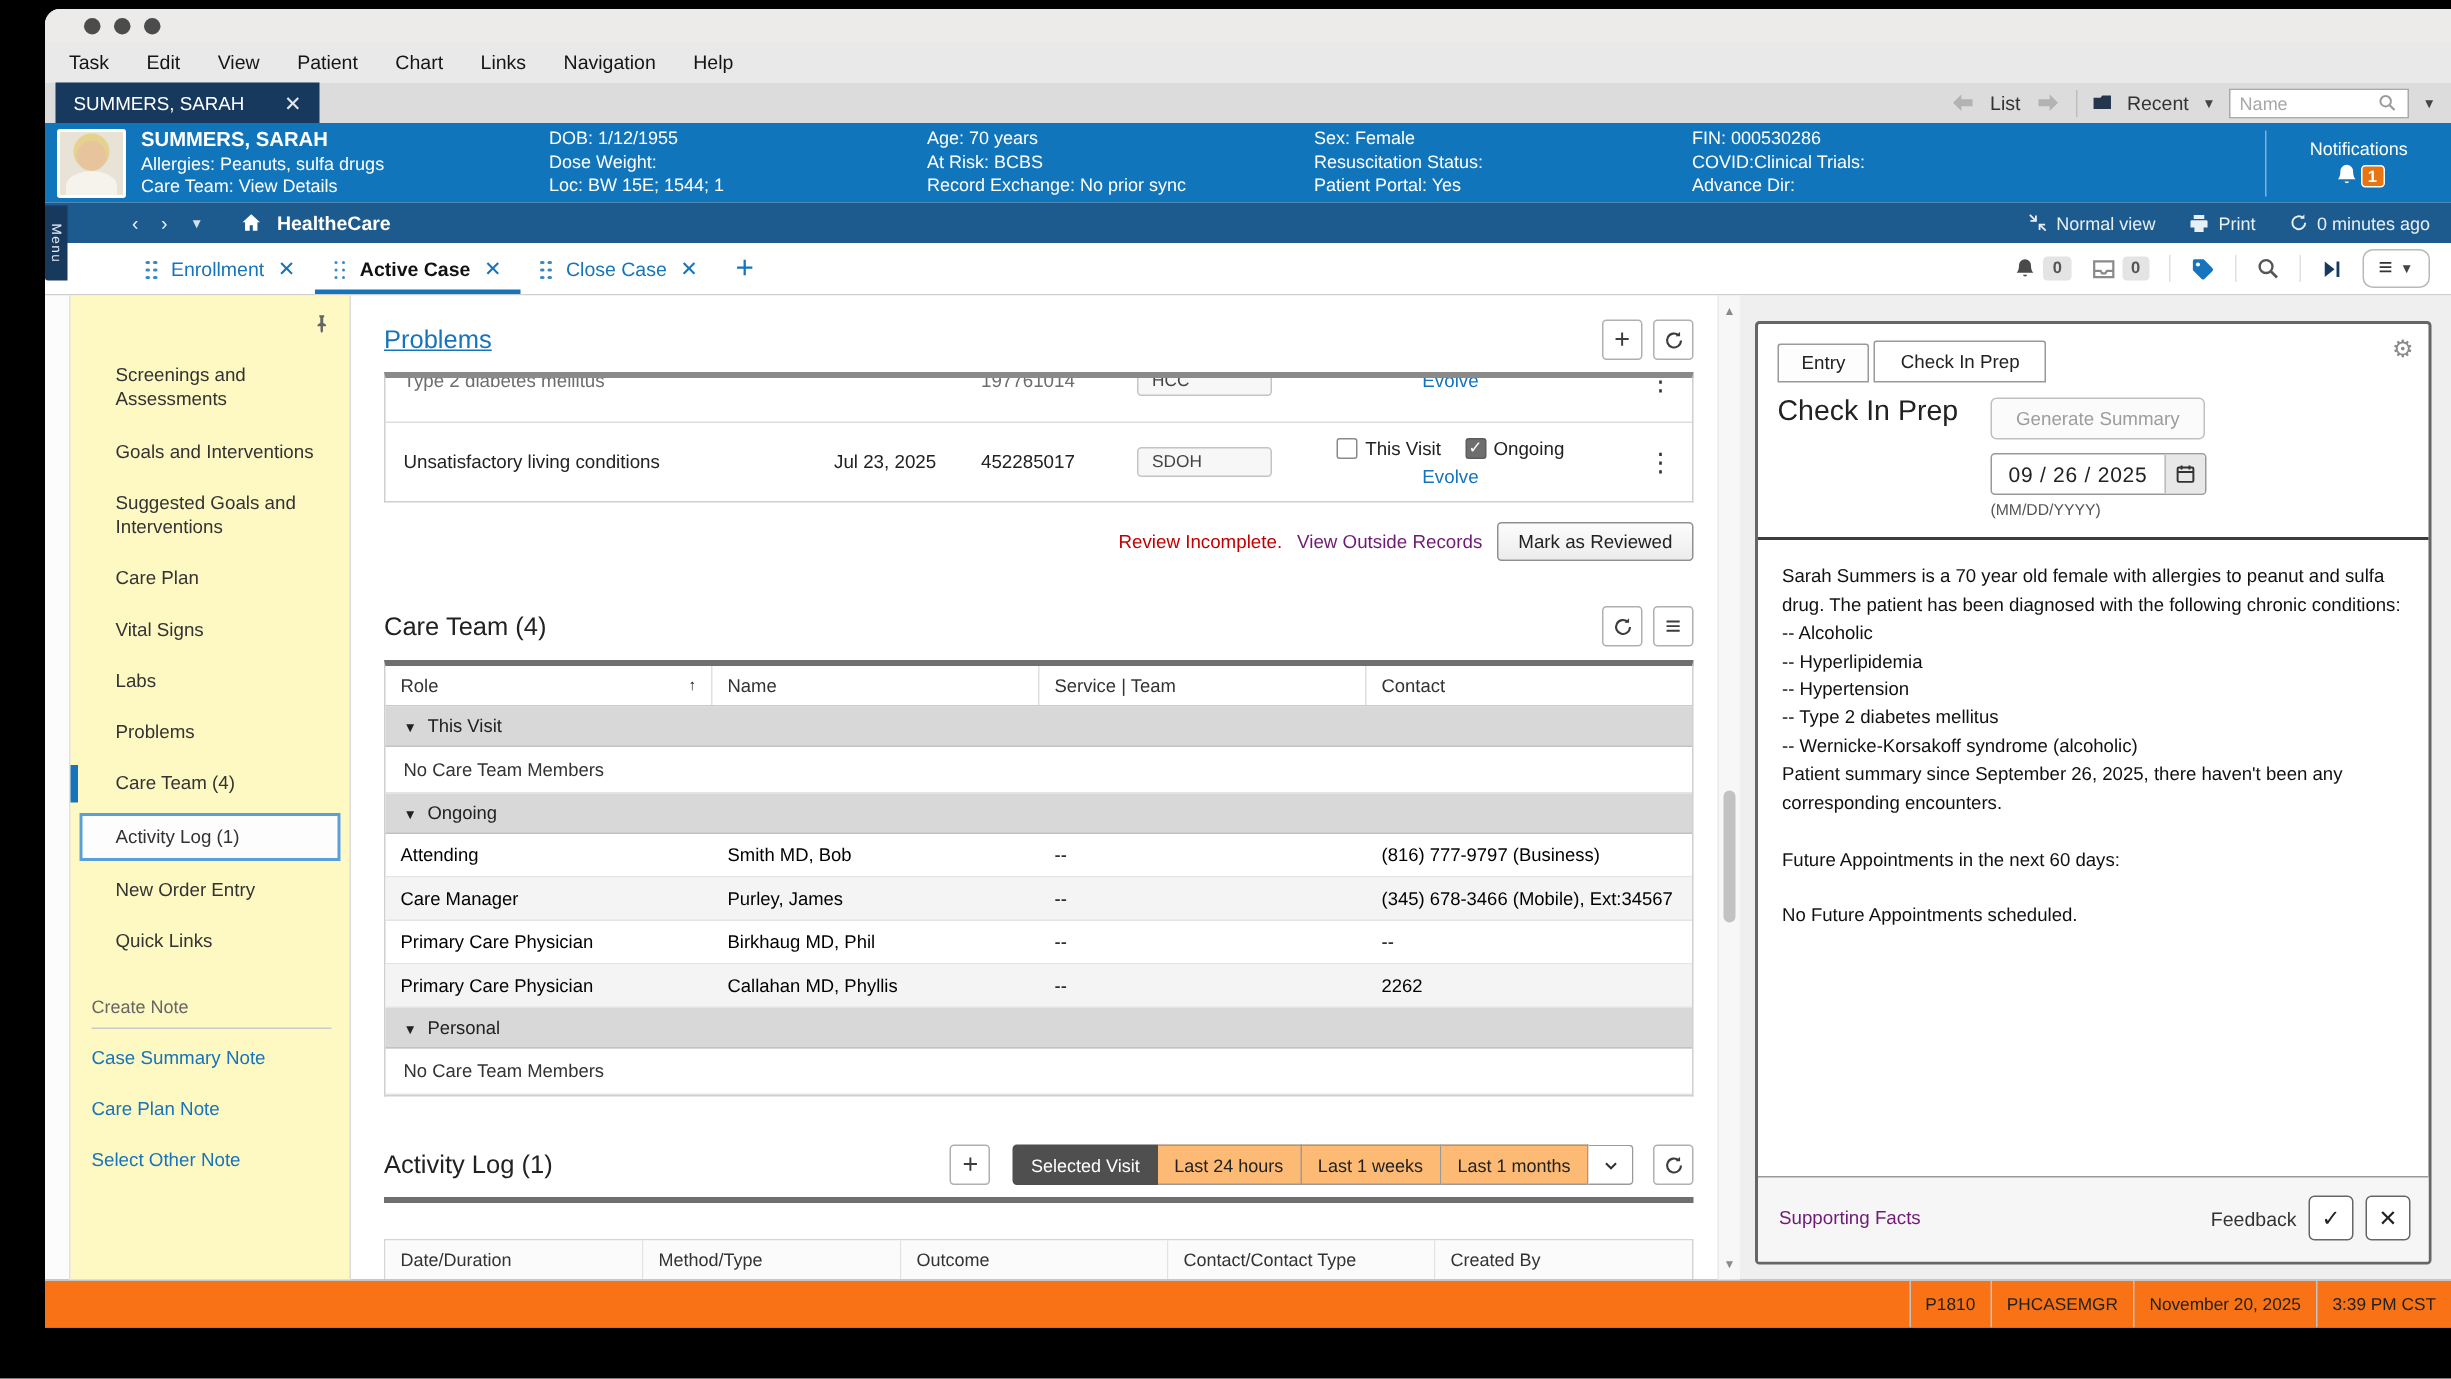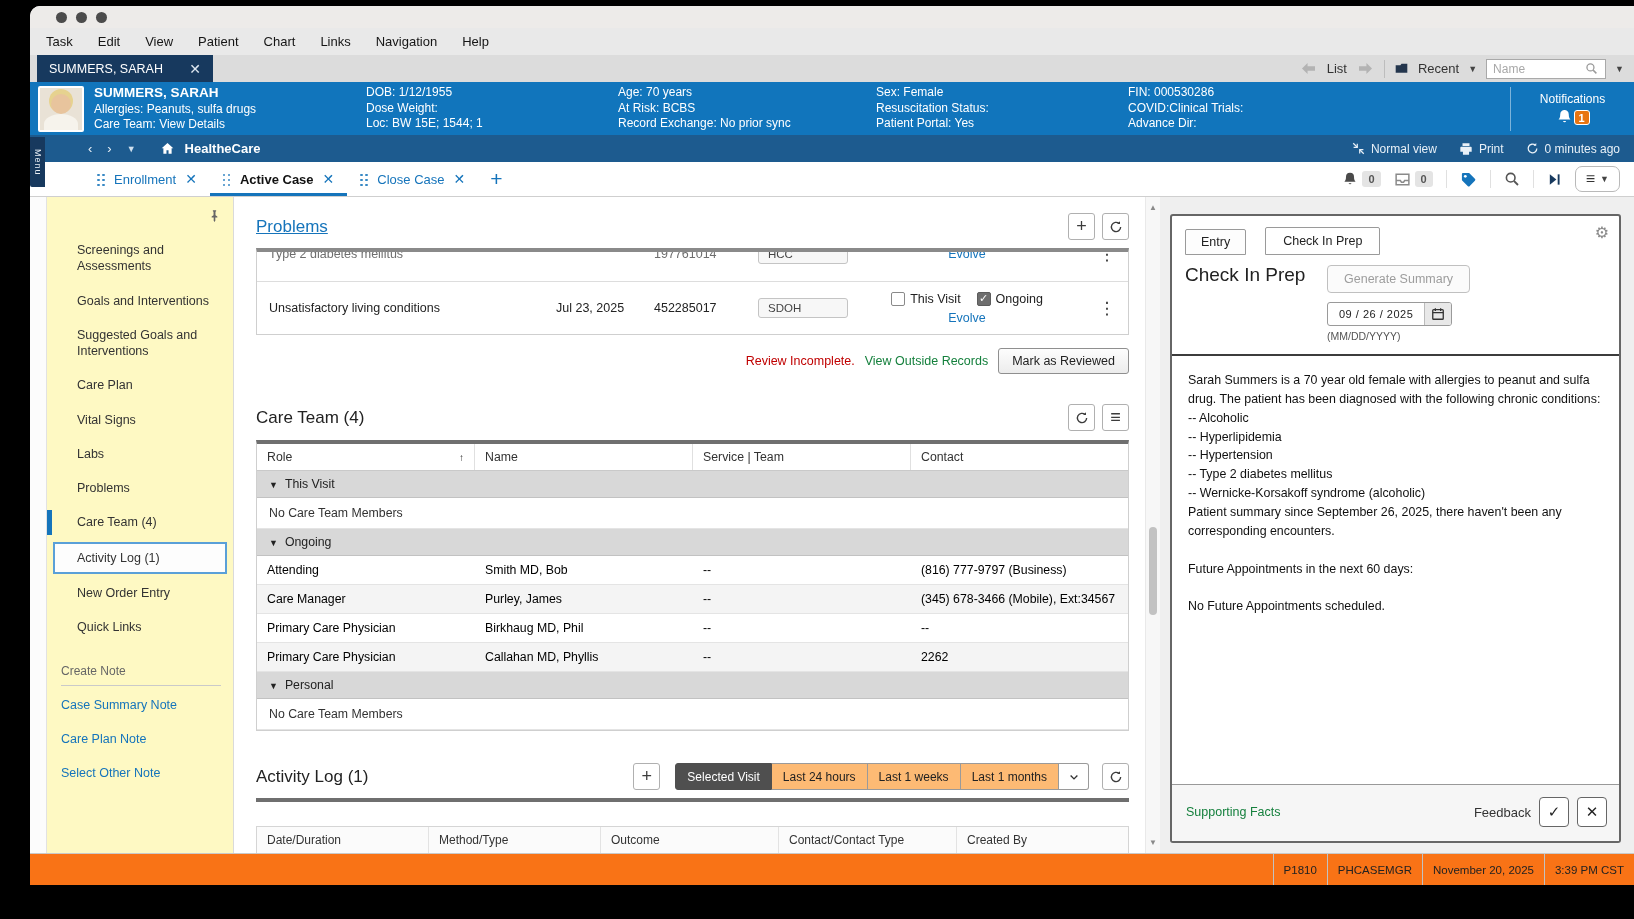--- a/index.html
+++ b/index.html
@@ -110,21 +110,21 @@
           font-size:11.5px;color:#444}
   .visit-cell{display:flex;flex-direction:column;align-items:center;gap:5px;padding:6px 0}
   .cb-row{display:flex;align-items:center;gap:16px;font-size:12.5px}
   .cb{width:14px;height:14px;border:1px solid #8a8a8a;border-radius:2px;background:#fff;display:inline-flex;
       align-items:center;justify-content:center;margin-right:5px;flex:0 0 auto}
   .cb.checked{background:#6e6e6e;border-color:#5c5c5c;color:#fff;font-size:11px}
   .evolve{color:#1574bb;cursor:pointer}
   .kebab{color:#333;font-size:17px;text-align:center;cursor:pointer}
   .review-row{display:flex;justify-content:flex-end;align-items:center;gap:10px;margin-top:13px;font-size:12.5px}
   .red{color:#c00000}
-  .blue-link{color:#15803d;cursor:pointer}
+  .blue-link{color:#701a75;cursor:pointer}
   .btn{border:1px solid #8f8f8f;background:linear-gradient(#fdfdfd,#ececec);border-radius:3px;padding:5px 13px;
        font-size:12.5px;color:#222;cursor:pointer;font-family:inherit}
 
   
   .ct-table{border:1px solid #cfcfcf;border-top:4px solid #6f6f6f;margin-top:9px;font-size:12.3px}
   .ct-cols{display:grid;grid-template-columns:218px 218px 218px 1fr}
   .ct-hcell{padding:6px 10px;border-right:1px solid #e0e0e0;color:#333;display:flex;align-items:center}
   .ct-hcell:last-child{border-right:none}
   .ct-header{border-bottom:1px solid #c9c9c9}
   .sort-arrow{margin-left:auto;font-size:10px;color:#222}
@@ -148,31 +148,31 @@
   .al-cols{display:grid;grid-template-columns:172px 172px 178px 178px 1fr}
   .al-hcell{padding:6px 10px;border-right:1px solid #e3e3e3;background:#fbfbfb;color:#333}
   .al-hcell:last-child{border-right:none}
   .al-header{border-bottom:1px solid #ddd}
   .al-cell{padding:6px 10px;line-height:1.45;color:#222}
 
   
   .right-area{width:474px;background:#efefef;padding:17px 13px 10px 10px;display:flex;flex:0 0 auto}
   .panel-card{flex:1;background:#fff;border:2px solid #666;border-radius:3px;position:relative;display:flex;flex-direction:column;min-height:0}
   .gear{position:absolute;top:7px;right:10px;color:#8a8a8a;font-size:16px;cursor:pointer}
-  .panel-tabs{display:flex;gap:19px;padding:11px 0 0 13px;align-items:flex-end}
+  .panel-tabs{display:flex;gap:3px;padding:11px 0 0 13px;align-items:flex-end}
   .ptab{border:1px solid #9a9a9a;padding:6px 17px;font-size:12.5px;color:#222;background:#fff;cursor:pointer;border-radius:2px 2px 0 0}
   .ptab.inactive{padding:5px 15px;background:#fdfdfd}
   .panel-head{display:flex;padding:8px 14px 12px 13px}
   .ph-title{font-size:19px;color:#222;line-height:1.3;width:128px;flex:0 0 auto}
   .ph-right{display:flex;flex-direction:column;gap:9px;padding-top:2px}
   .gen-btn{border:1px solid #c0c0c0;color:#9d9d9d;background:#fbfbfb;border-radius:4px;padding:6px 16px;
            font-size:12.5px;cursor:default;font-family:inherit;align-self:flex-start;margin-left:14px}
   .date-wrap{margin-left:14px}
   .date-group{display:flex;align-items:stretch;border:1px solid #9a9a9a;border-radius:3px;overflow:hidden;background:#fff;width:max-content}
-  .date-text{padding:5px 11px;font-size:11px;color:#222;letter-spacing:.5px}
+  .date-text{padding:5px 11px;font-size:14px;color:#222;letter-spacing:.5px}
   .cal-btn{width:27px;background:#e8e8e8;border-left:1px solid #bbb;display:flex;align-items:center;justify-content:center;cursor:pointer}
   .date-fmt{font-size:10.5px;color:#555;margin-top:4px}
   .panel-divider{border-top:2px solid #3c3c3c}
   .panel-body{flex:1;padding:15px 16px;font-size:12.4px;color:#111;line-height:1.52;overflow:hidden}
   .panel-body p{margin:0}
   .sum-space{height:19px}
   .panel-footer{border-top:1px solid #999;background:#f6f6f6;padding:12px 12px 14px 14px;display:flex;align-items:center}
   .fb{margin-left:auto;display:flex;align-items:center;gap:8px;font-size:13px;color:#333}
   .fb-btn{width:30px;height:30px;border:1px solid #666;border-radius:4px;background:#fff;font-size:15px;
           display:flex;align-items:center;justify-content:center;color:#222;cursor:pointer}

